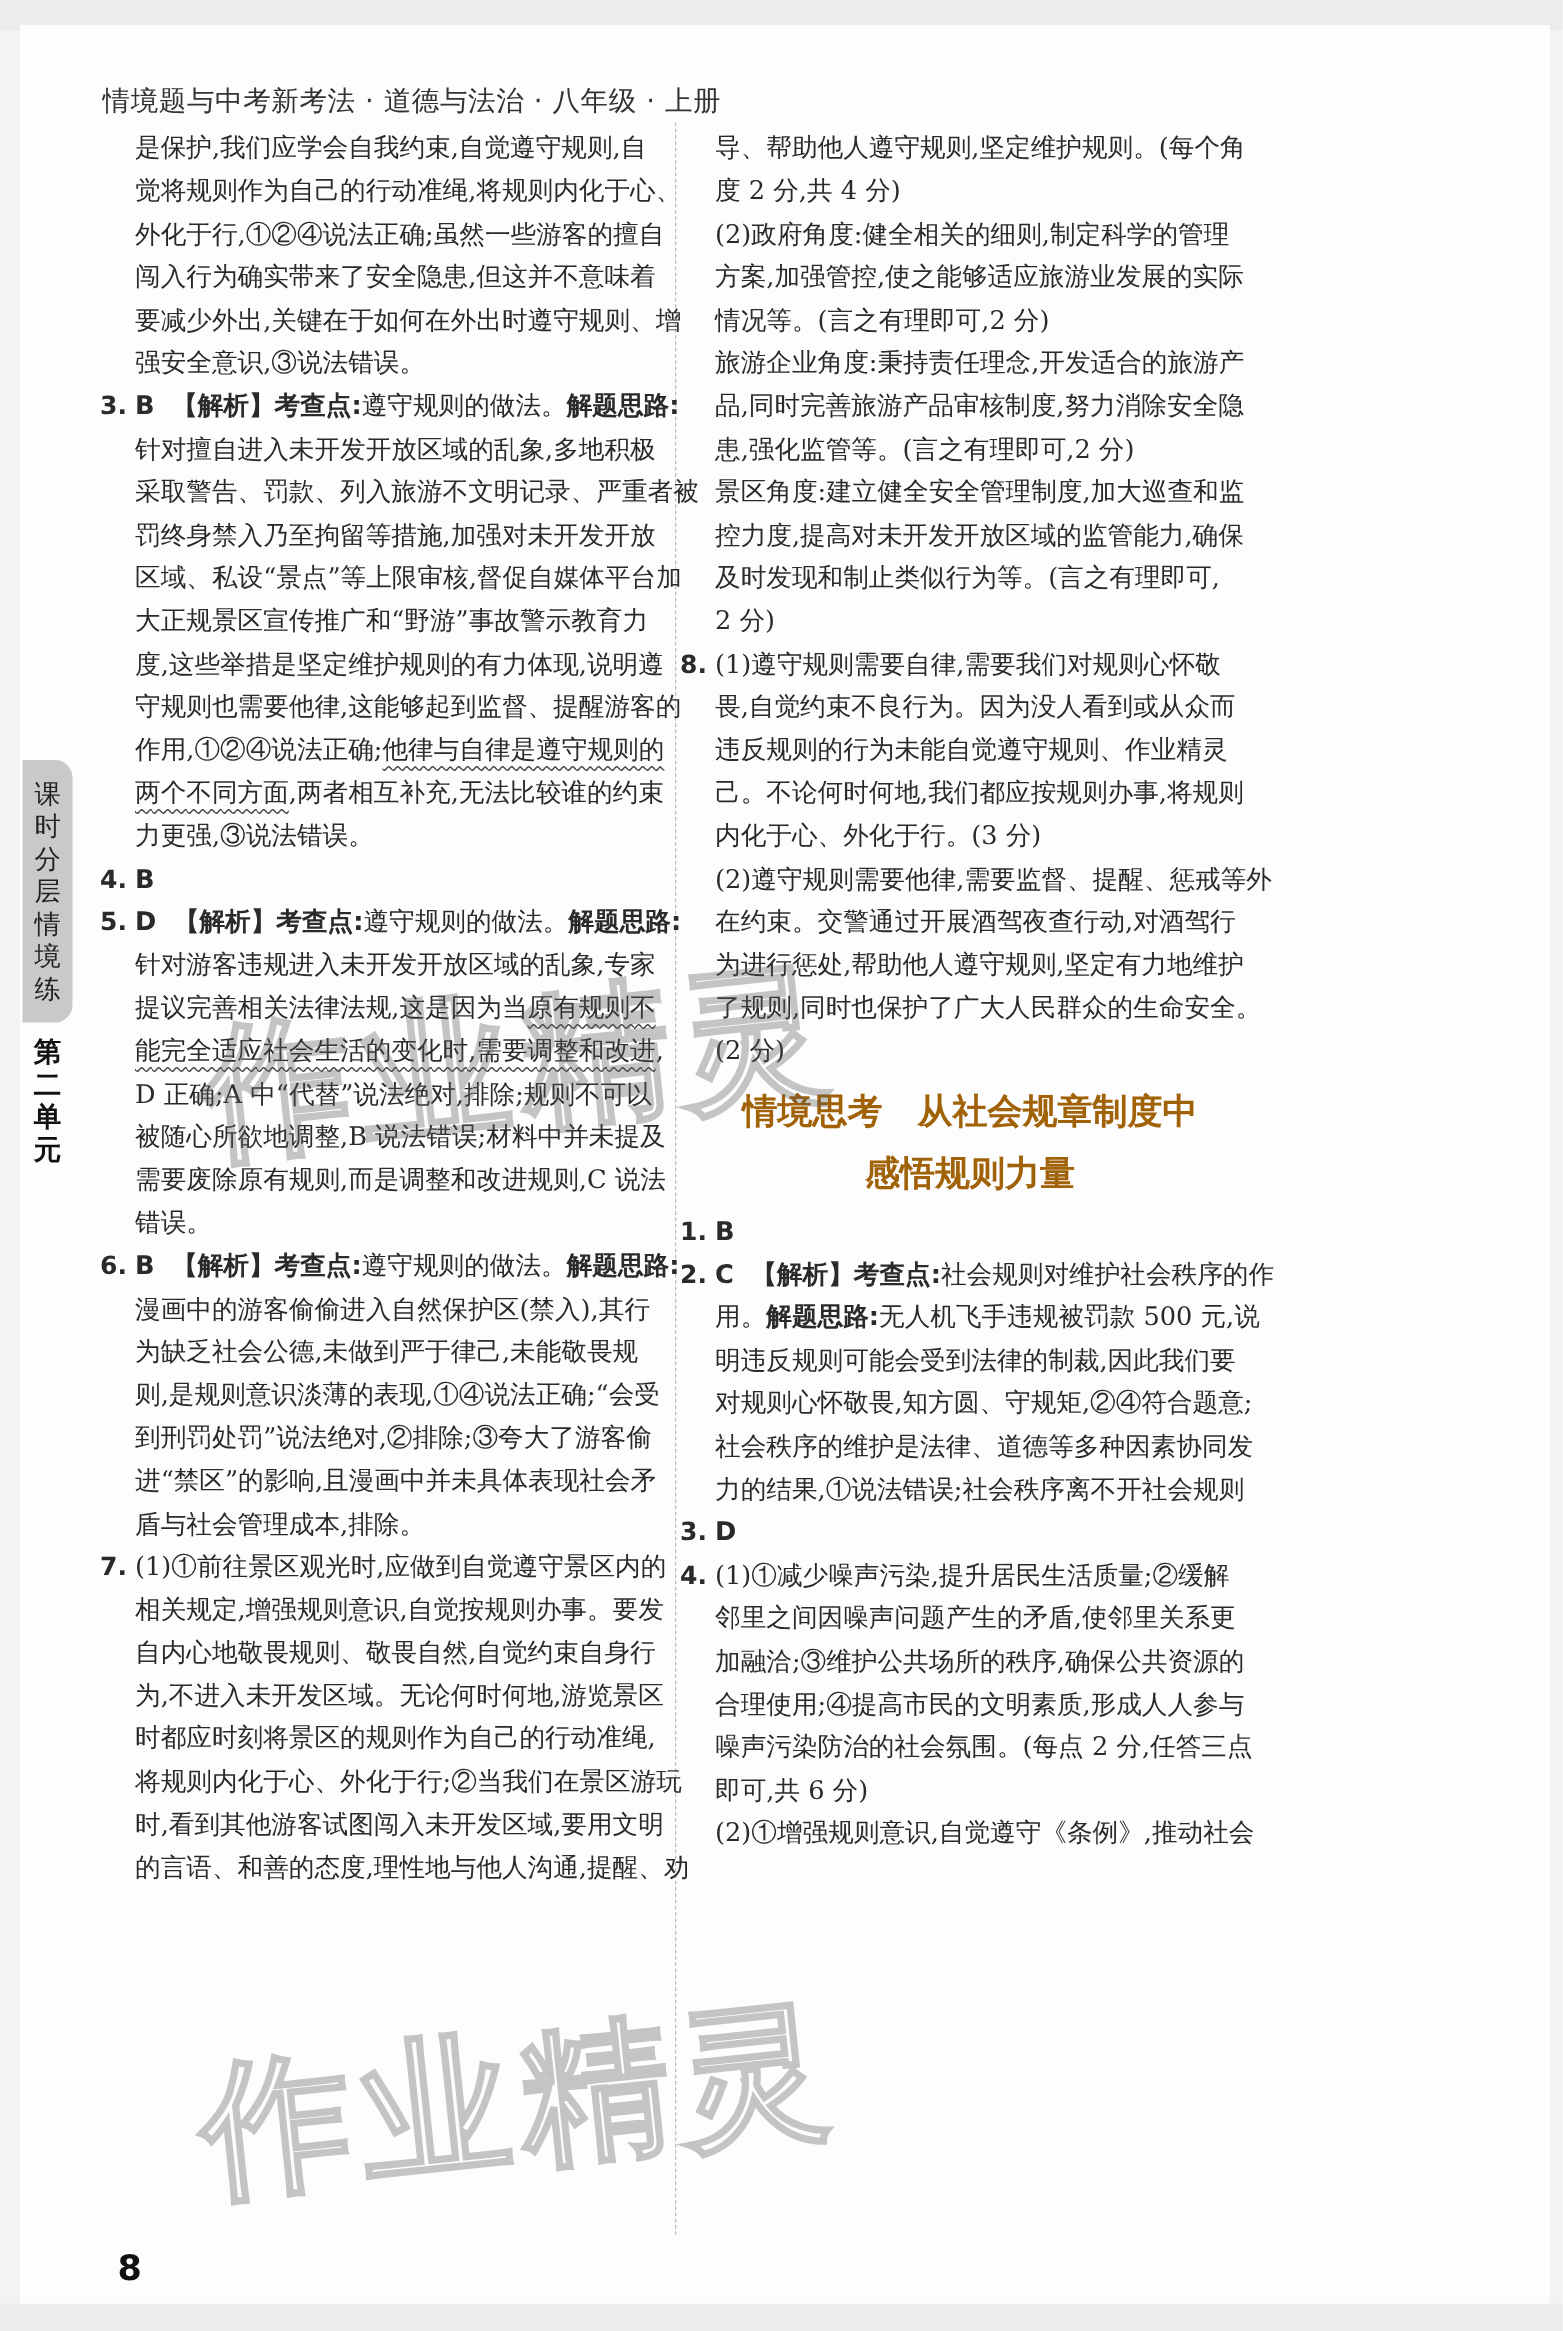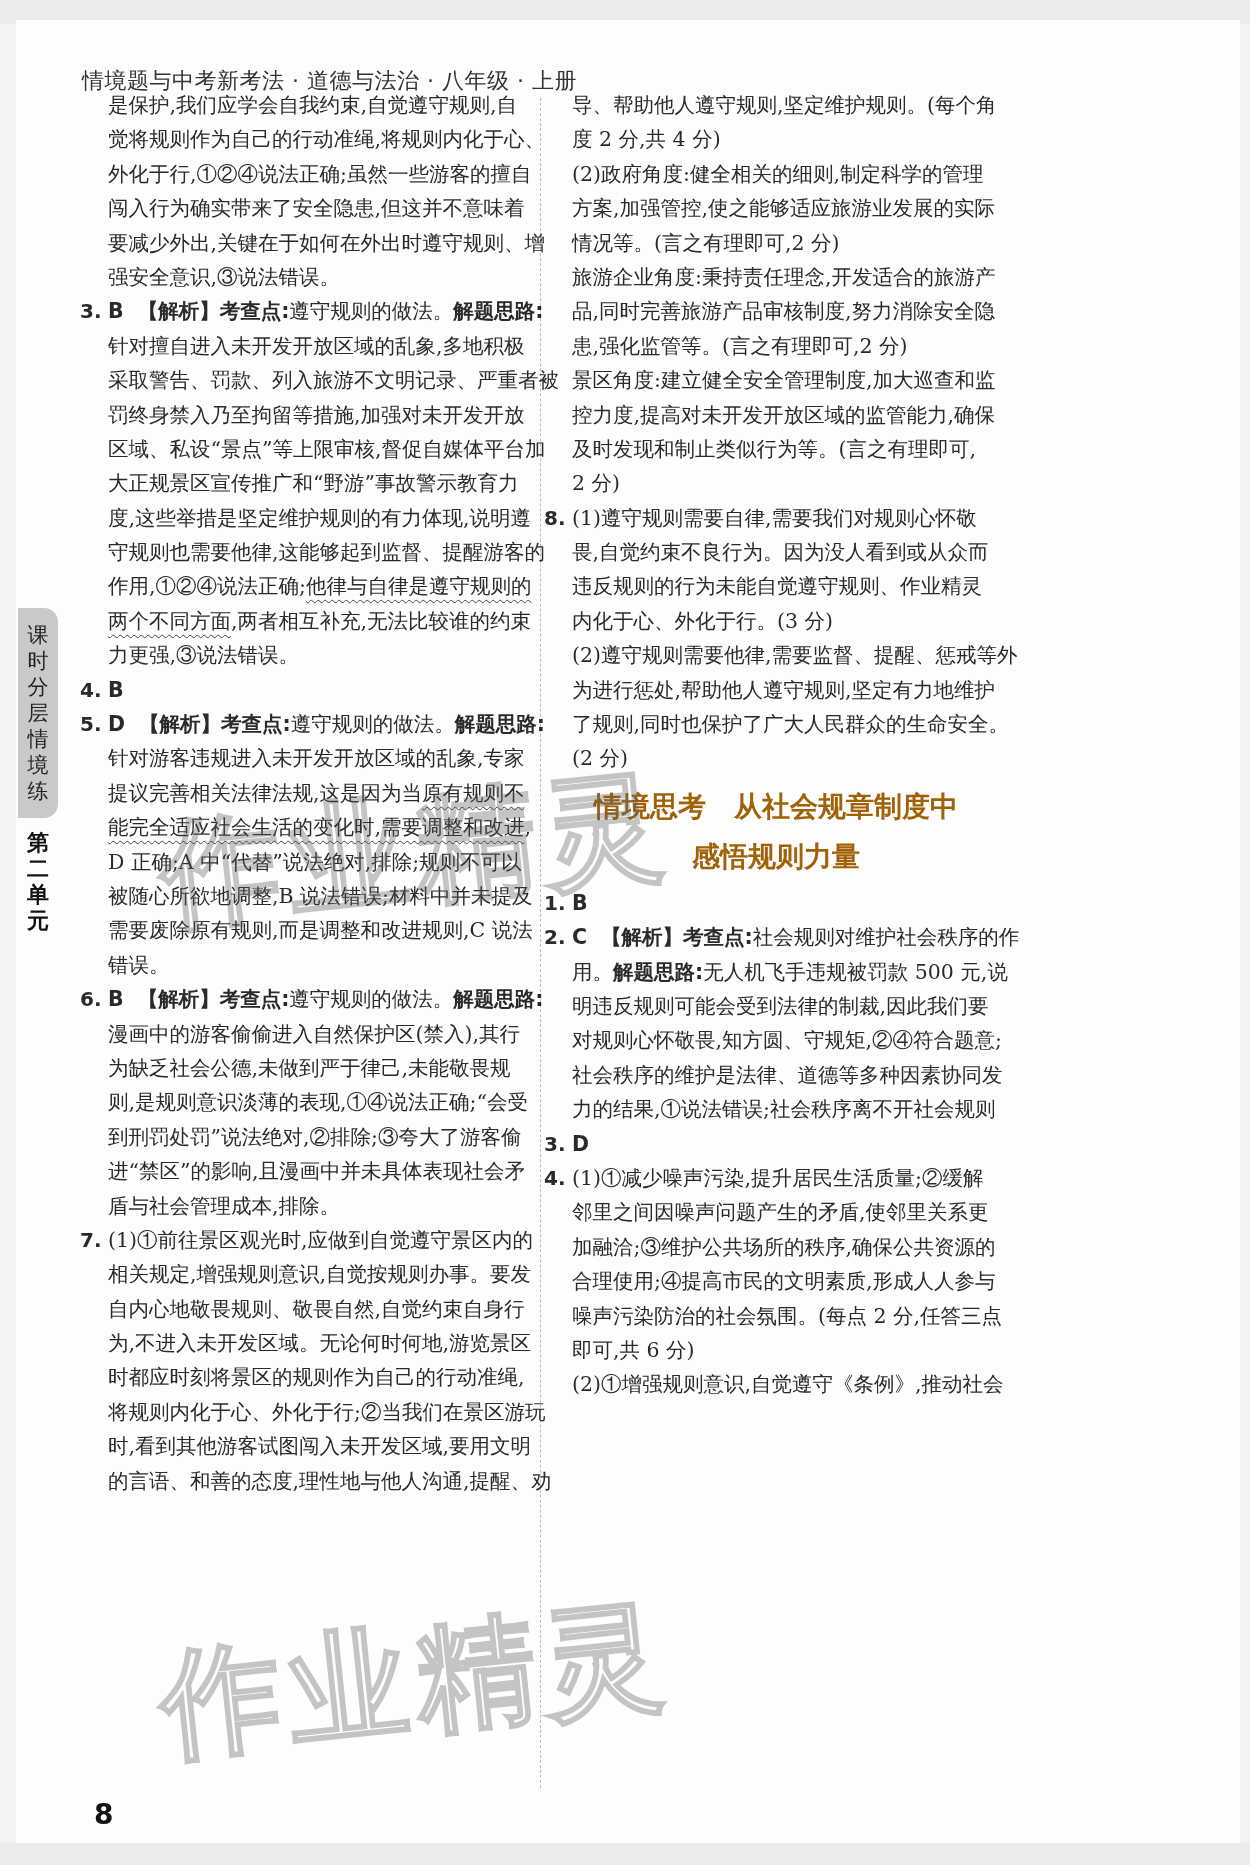--- a/index.html
+++ b/index.html
@@ -15,21 +15,21 @@
     background: #fdfdfd;
   }
   .top-band { position:absolute; left:0; top:0; width:1250px; height:24px; background:#ececec; }
   .bottom-band { position:absolute; left:0; bottom:0; width:1250px; height:22px; background:#ececec; }
   .header {
     position: absolute; left: 82px; top: 66px;
     font-family: "DejaVu Sans", "Liberation Sans", sans-serif;
     font-size: 22px; color: #333; letter-spacing: 0.5px;
   }
   .col {
-    position: absolute; top: 88px;
+    position: absolute; top: 101px;
     font-size: 20.5px; line-height: 34.4px;
   }
   .col-left { left: 108px; width: 420px; }
   .col-right { left: 572px; width: 420px; }
   .divider {
     position: absolute; left: 540px; top: 98px; width: 0; height: 1690px;
     border-left: 1px dashed #bbb;
   }
   .line { white-space: nowrap; height: 34.4px; }
   .item { position: relative; }
@@ -184,22 +184,24 @@
   <div class="line">控力度,提高对未开发开放区域的监管能力,确保</div>
   <div class="line">及时发现和制止类似行为等。(言之有理即可,</div>
   <div class="line">2 分)</div>
 
   <div class="item">
     <div class="line">
       <span class="num">8.</span><span>(1)遵守规则需要自律,需要我们对规则心怀敬</span>
     </div>
     <div class="line">畏,自觉约束不良行为。因为没人看到或从众而</div>
     <div class="line">违反规则的行为未能自觉遵守规则、作业精灵</div>
+    <div class="line">己。不论何时何地,我们都应按规则办事,将规则</div>
     <div class="line">内化于心、外化于行。(3 分)</div>
     <div class="line">(2)遵守规则需要他律,需要监督、提醒、惩戒等外</div>
+    <div class="line">在约束。交警通过开展酒驾夜查行动,对酒驾行</div>
     <div class="line">为进行惩处,帮助他人遵守规则,坚定有力地维护</div>
     <div class="line">了规则,同时也保护了广大人民群众的生命安全。</div>
     <div class="line">(2 分)</div>
   </div>
 
   <div style="margin: 6px 0 4px -12px;">
     <div class="section-title">情境思考　从社会规章制度中</div>
     <div class="section-title">感悟规则力量</div>
   </div>
 

